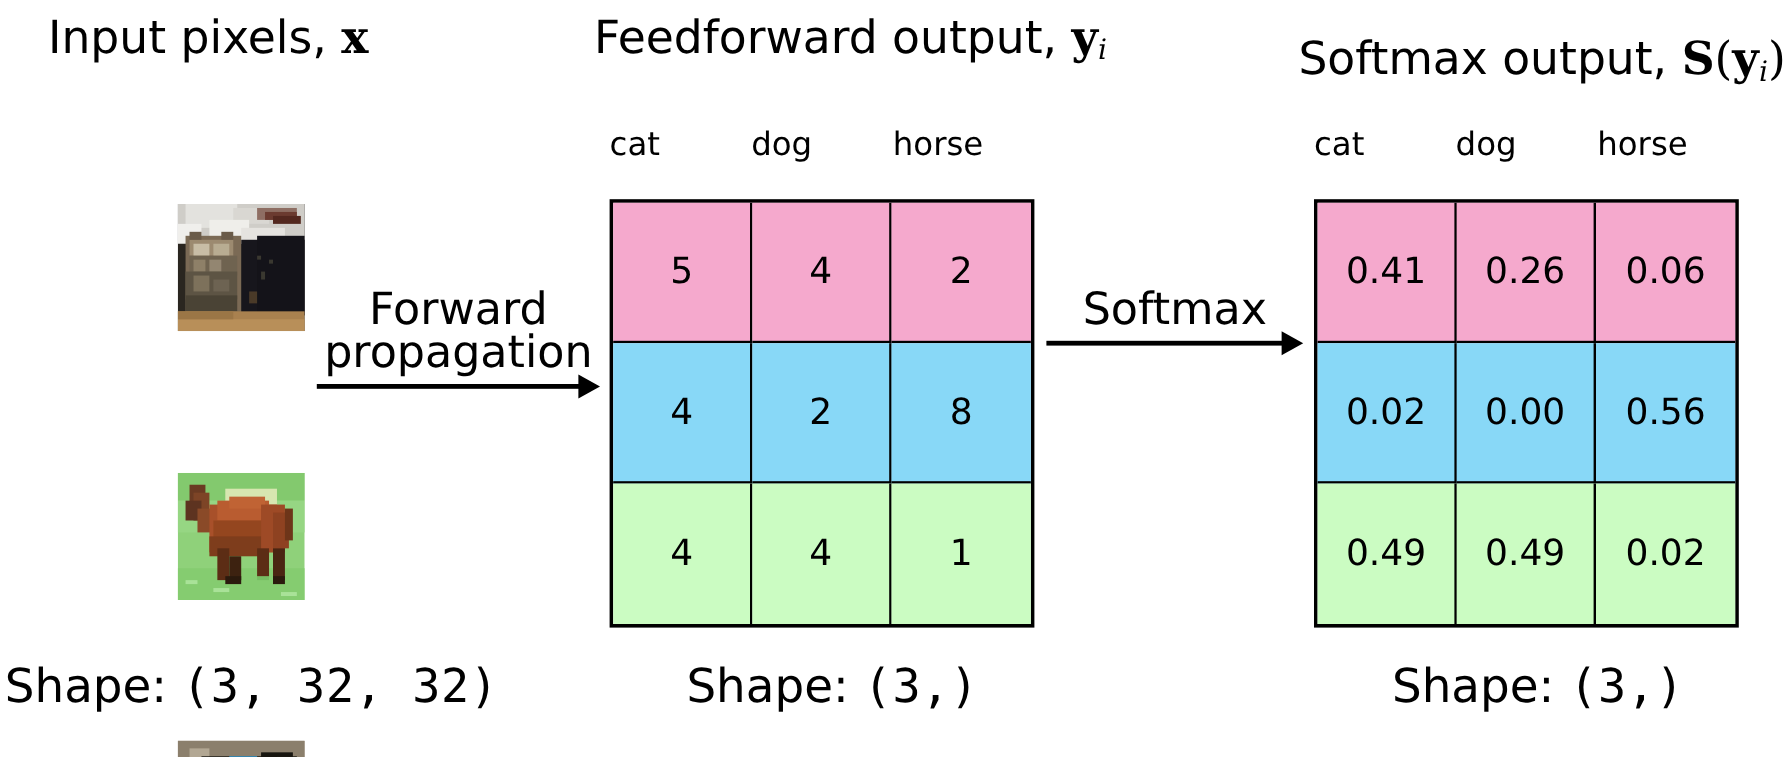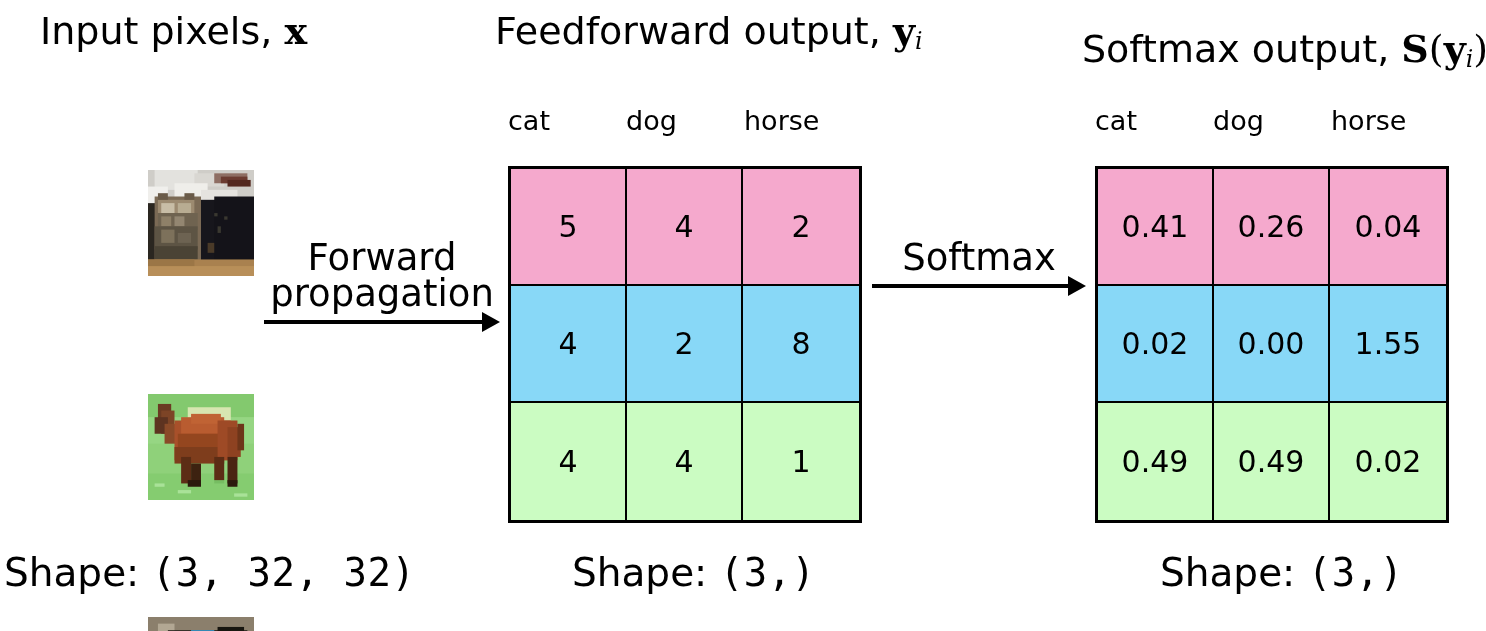--- a/index.html
+++ b/index.html
@@ -310,24 +310,24 @@
 
 <div class="abs col-head-row" style="left:1095px; top:106px;">
   <div class="col-head">cat</div>
   <div class="col-head">dog</div>
   <div class="col-head">horse</div>
 </div>
 
 <div class="abs grid" style="left:1095px; top:166px;">
   <div class="cell row-pink">0.41</div>
   <div class="cell row-pink">0.26</div>
-  <div class="cell row-pink c3">0.04</div>
+  <div class="cell row-pink c3">0.06</div>
   <div class="cell row-blue">0.02</div>
   <div class="cell row-blue">0.00</div>
-  <div class="cell row-blue c3">1.55</div>
+  <div class="cell row-blue c3">0.56</div>
   <div class="cell row-green r3">0.49</div>
   <div class="cell row-green r3">0.49</div>
   <div class="cell row-green r3 c3">0.02</div>
 </div>
 
 <div class="abs shape-cap" style="left:1160px; top:556px;">
   <span>Shape:</span>
   <span class="mono">(3,)</span>
 </div>
 

